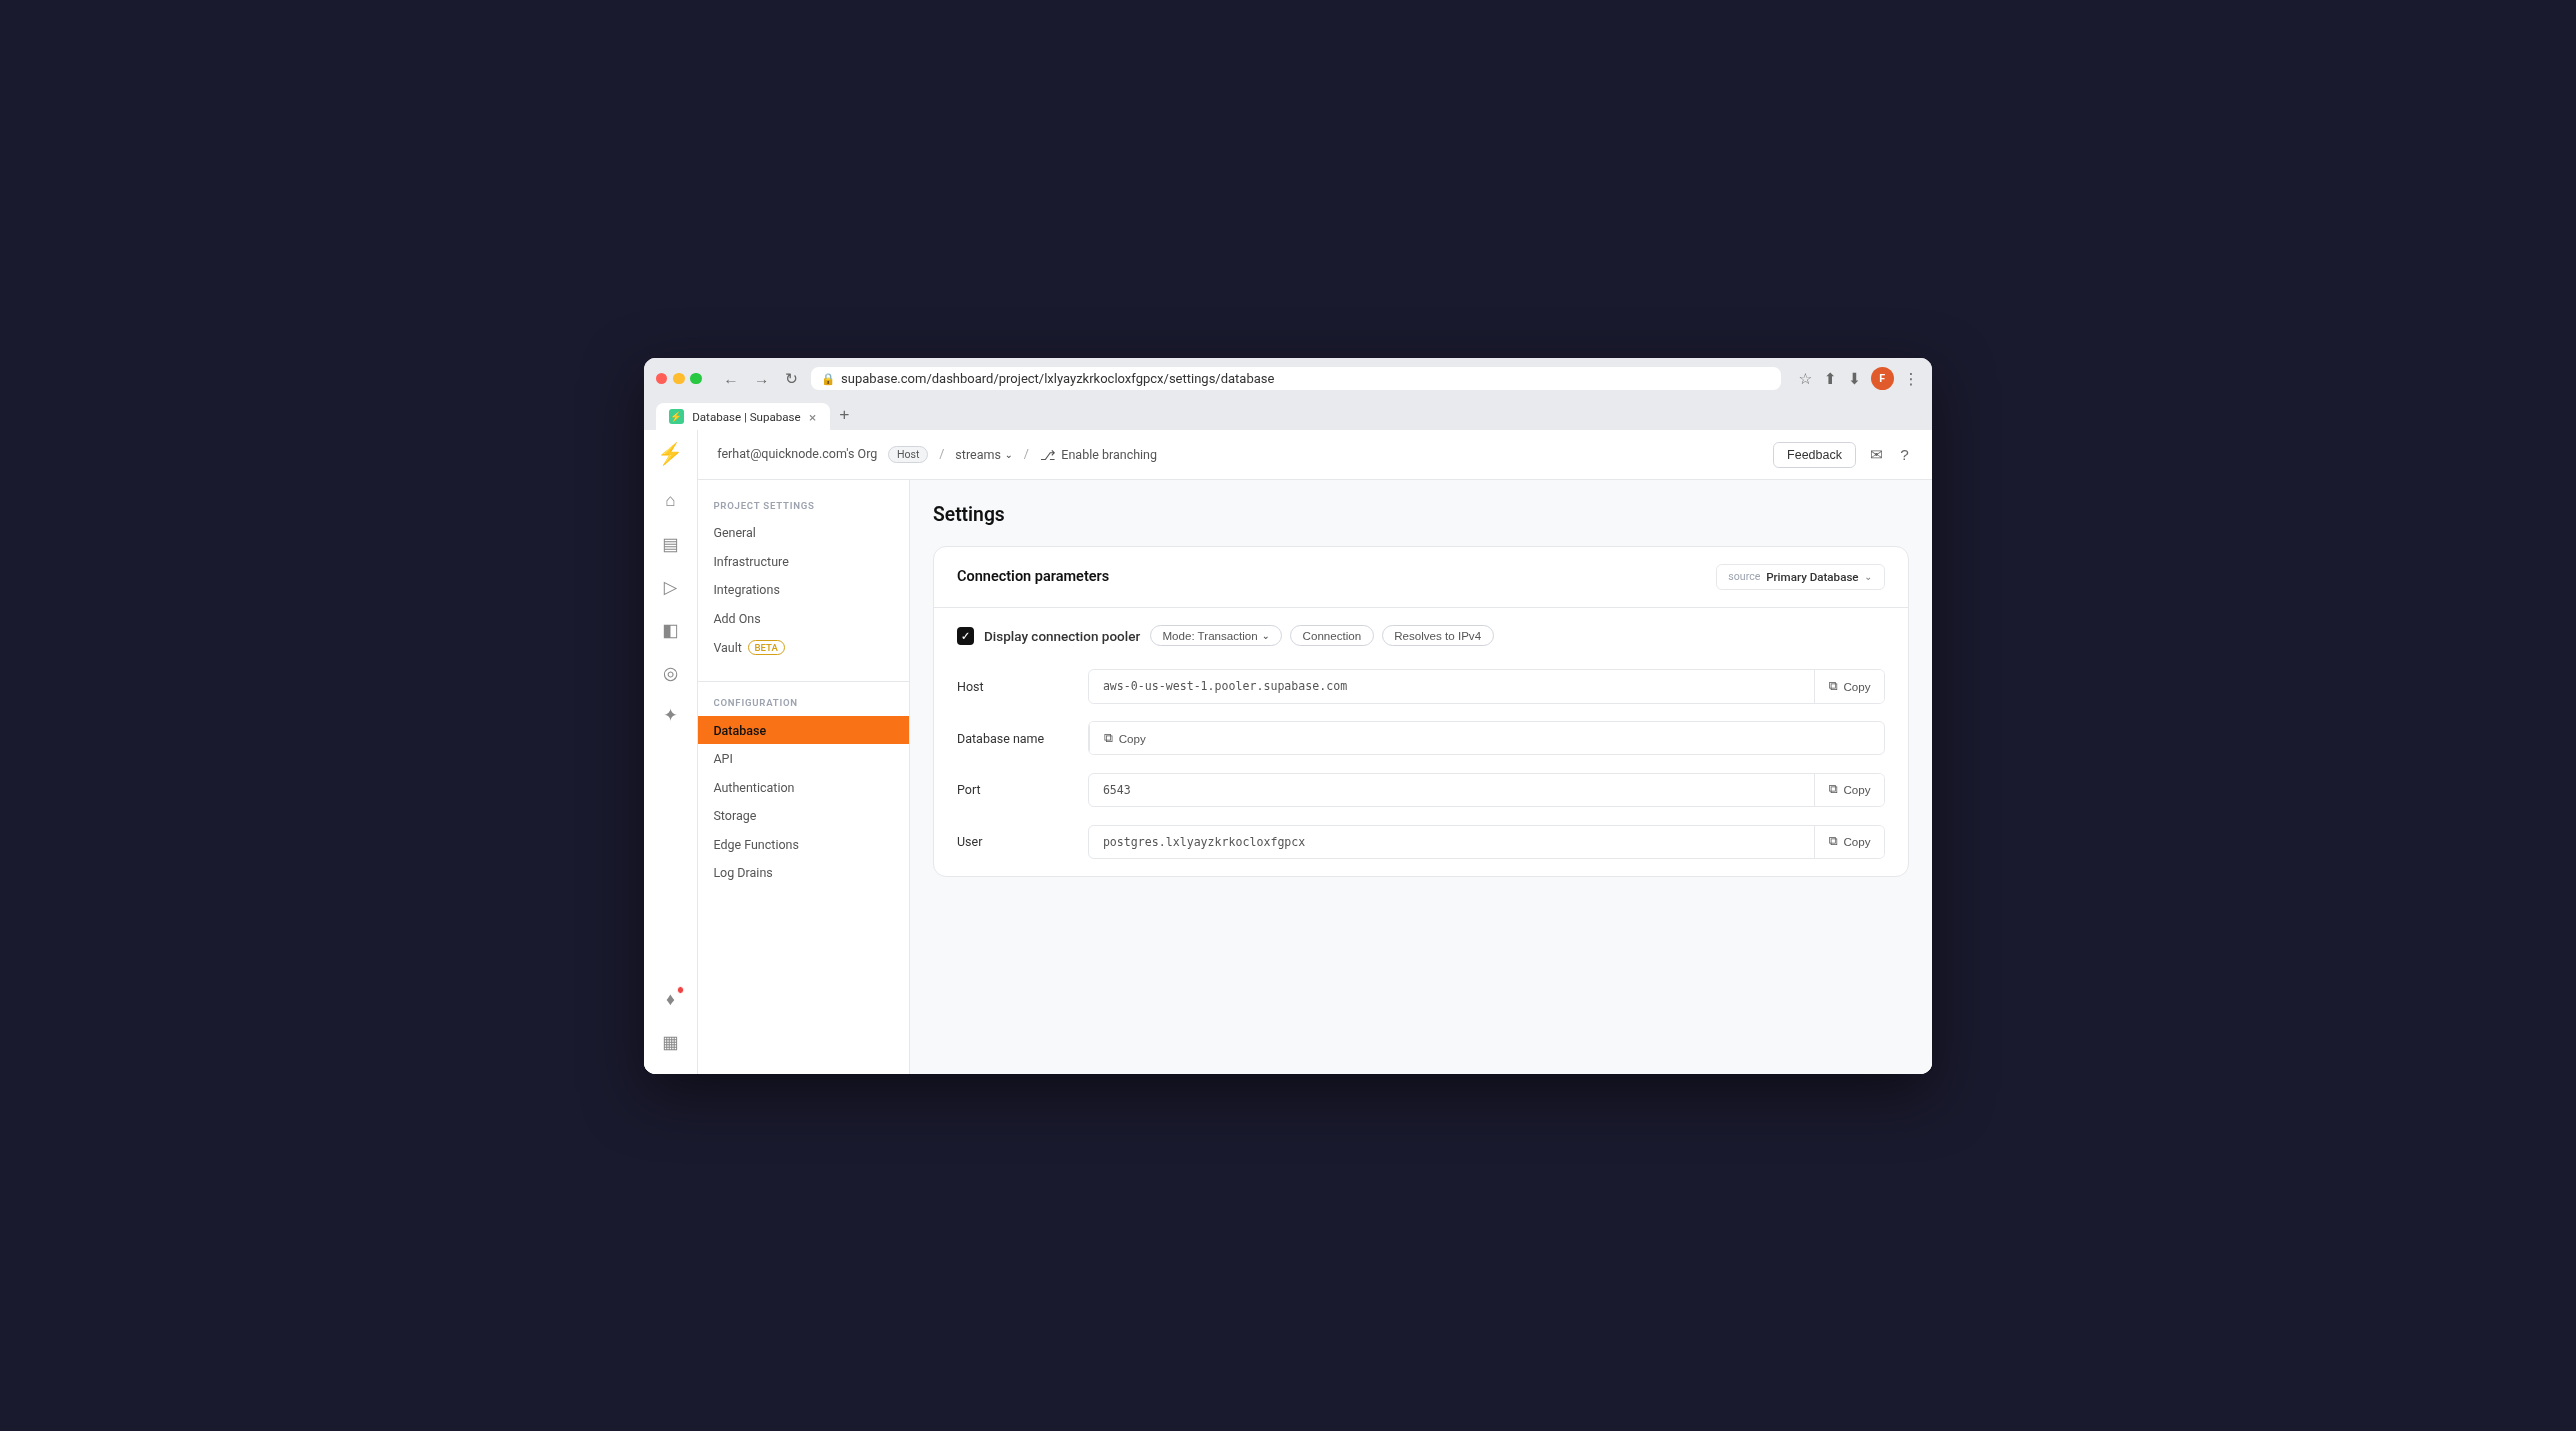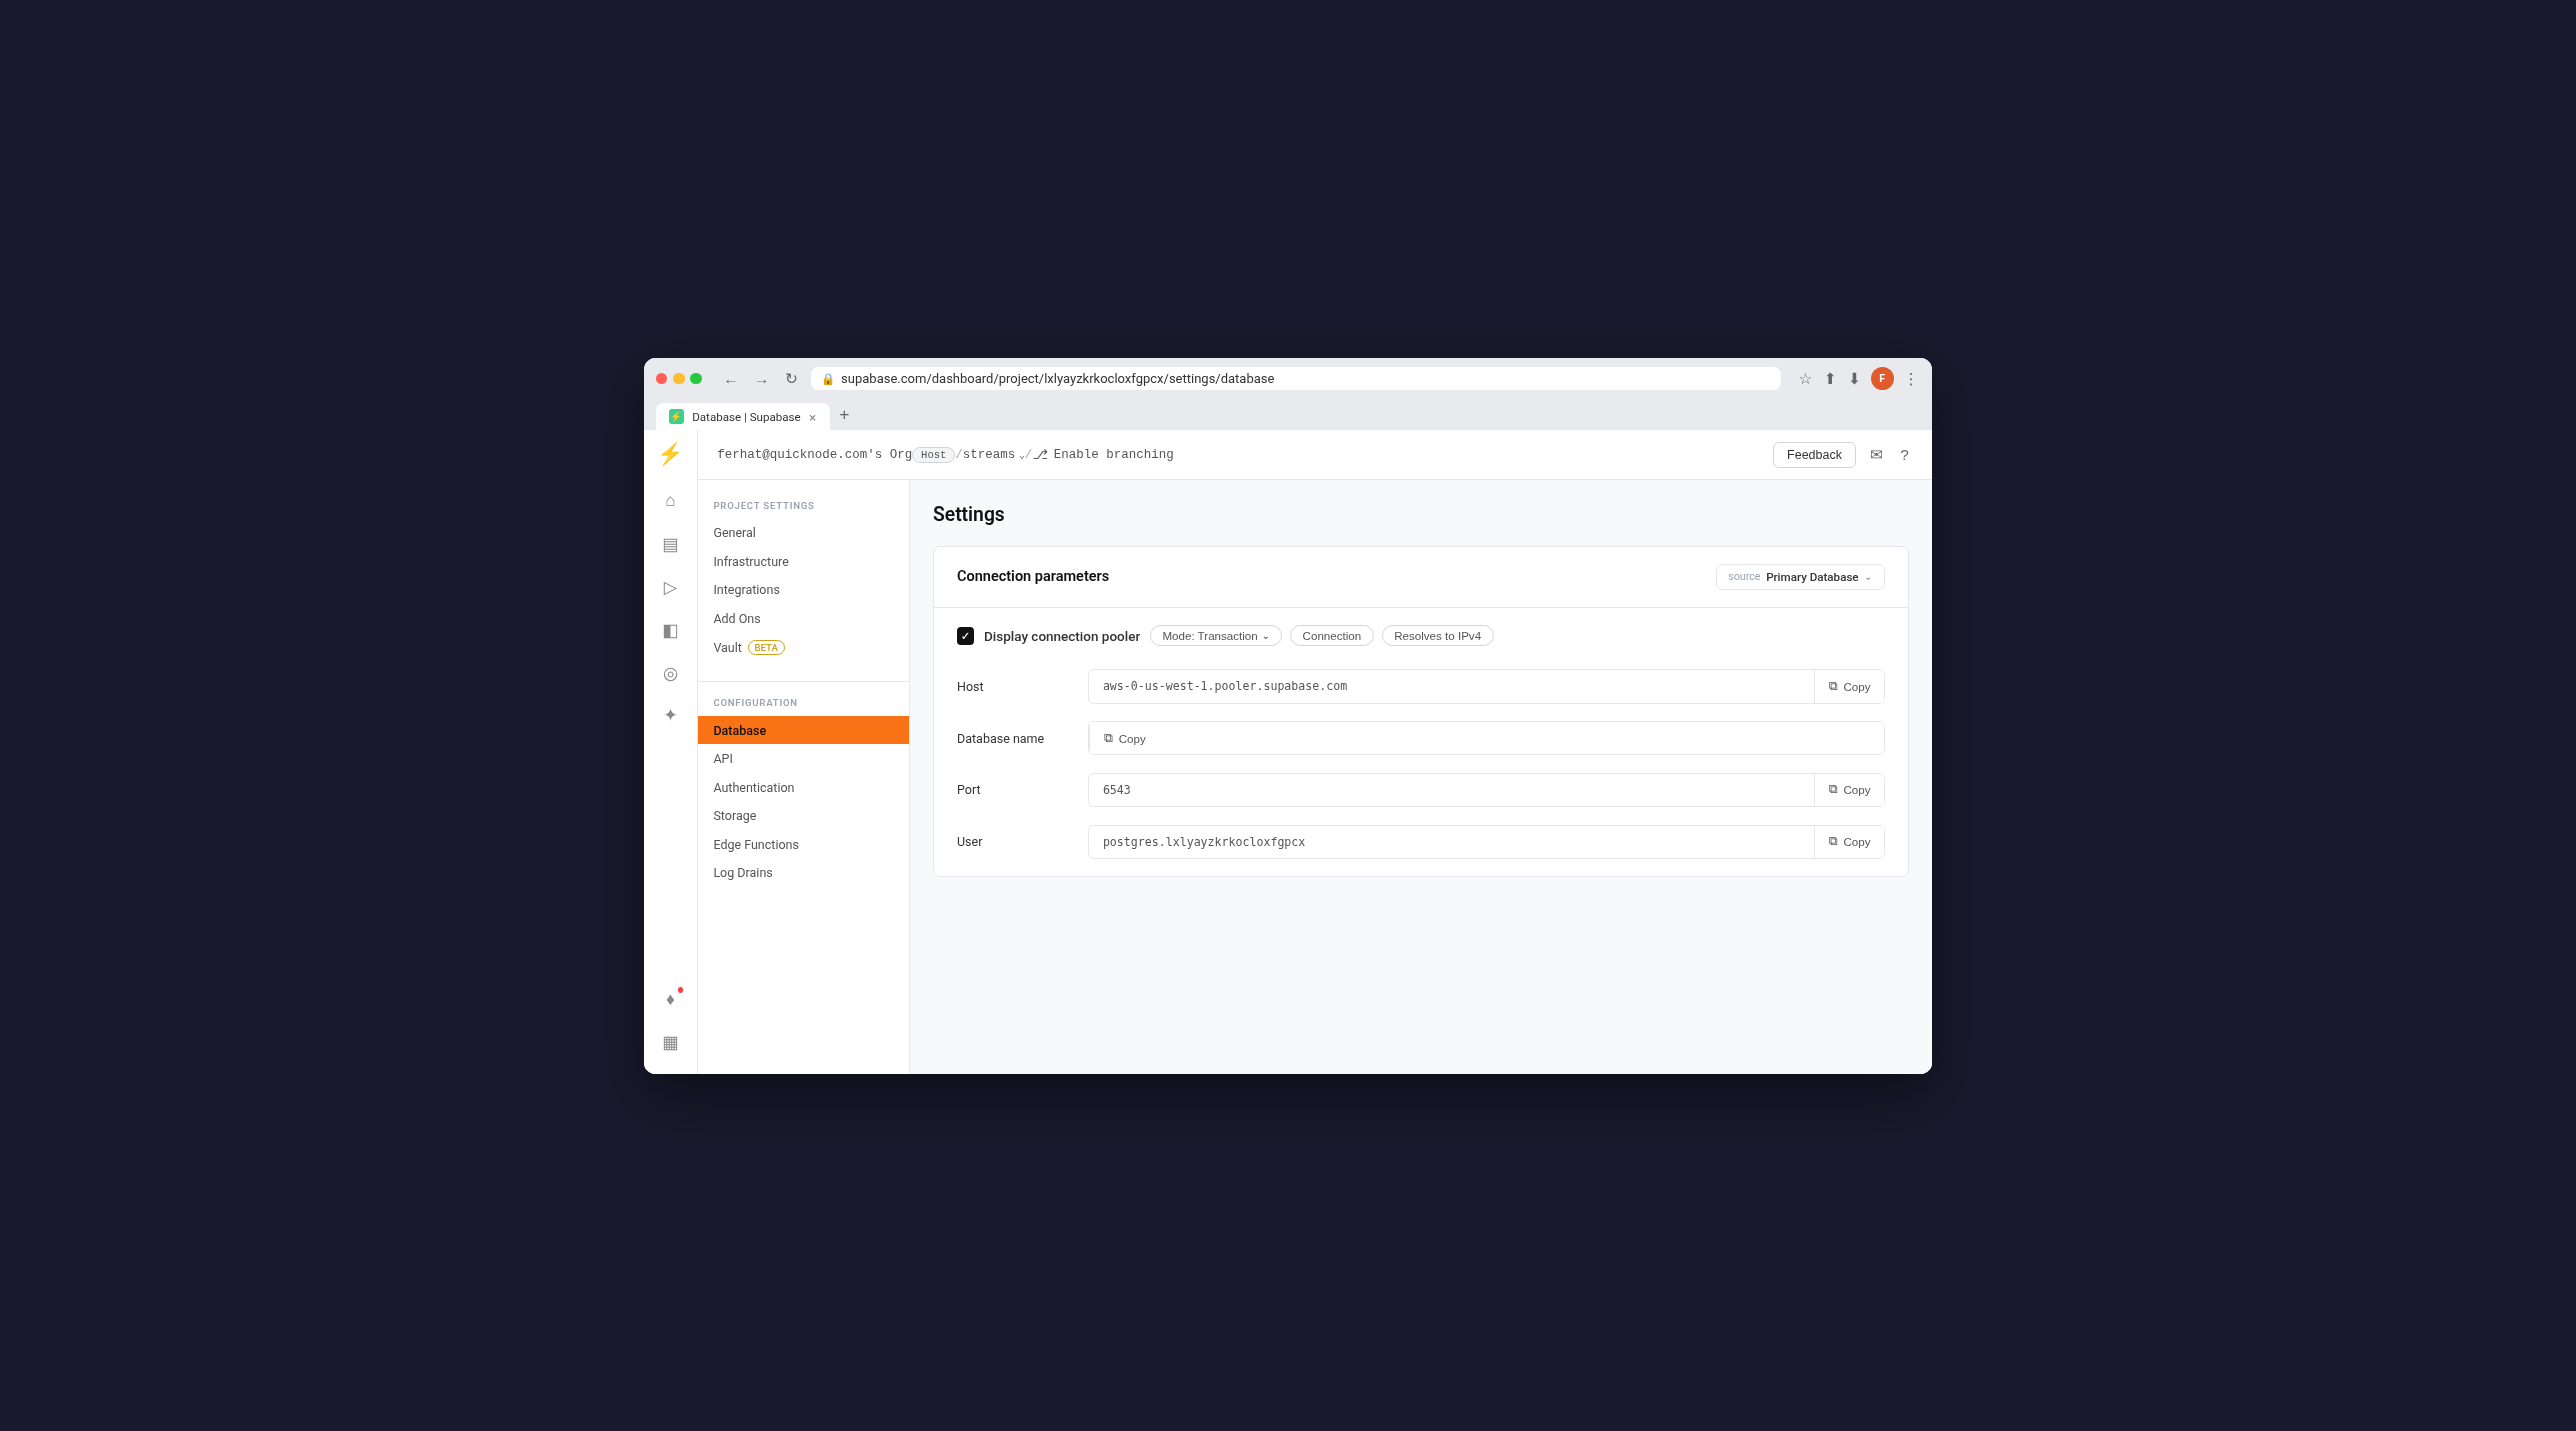--- a/index.html
+++ b/index.html
@@ -177,25 +177,23 @@
       border-bottom: 1px solid #e5e7eb;
       padding: 0 19.3px;
       display: flex;
       align-items: center;
       height: 50px;
       gap: 9.6px;
     }
 
     .org-info {
       display: flex;
-      align-items: center;
-      gap: 0;
+      gap: 11px;
       font-size: 12.5px;
       color: #333;
-      font-family: Liberation Mono, monospace;
     }
 
     .org-name {
       font-size: 12.5px;
       color: #555;
     }
 
     .plan-badge {
       background: #f3f4f6;
       border: 1px solid #d1d5db;
@@ -381,21 +379,21 @@
       font-size: 19.3px;
       font-weight: 600;
       color: #111;
       margin-bottom: 19.3px;
     }
 
     
     .card {
       background: white;
       border: 1px solid #e5e7eb;
-      border-radius: 7px;
+      border-radius: 13px;
       overflow: hidden;
       margin-bottom: 11px;
     }
 
     .card-header {
       display: flex;
       align-items: center;
       justify-content: space-between;
       padding: 17.4px 23px;
       border-bottom: 1px solid #e5e7eb;

